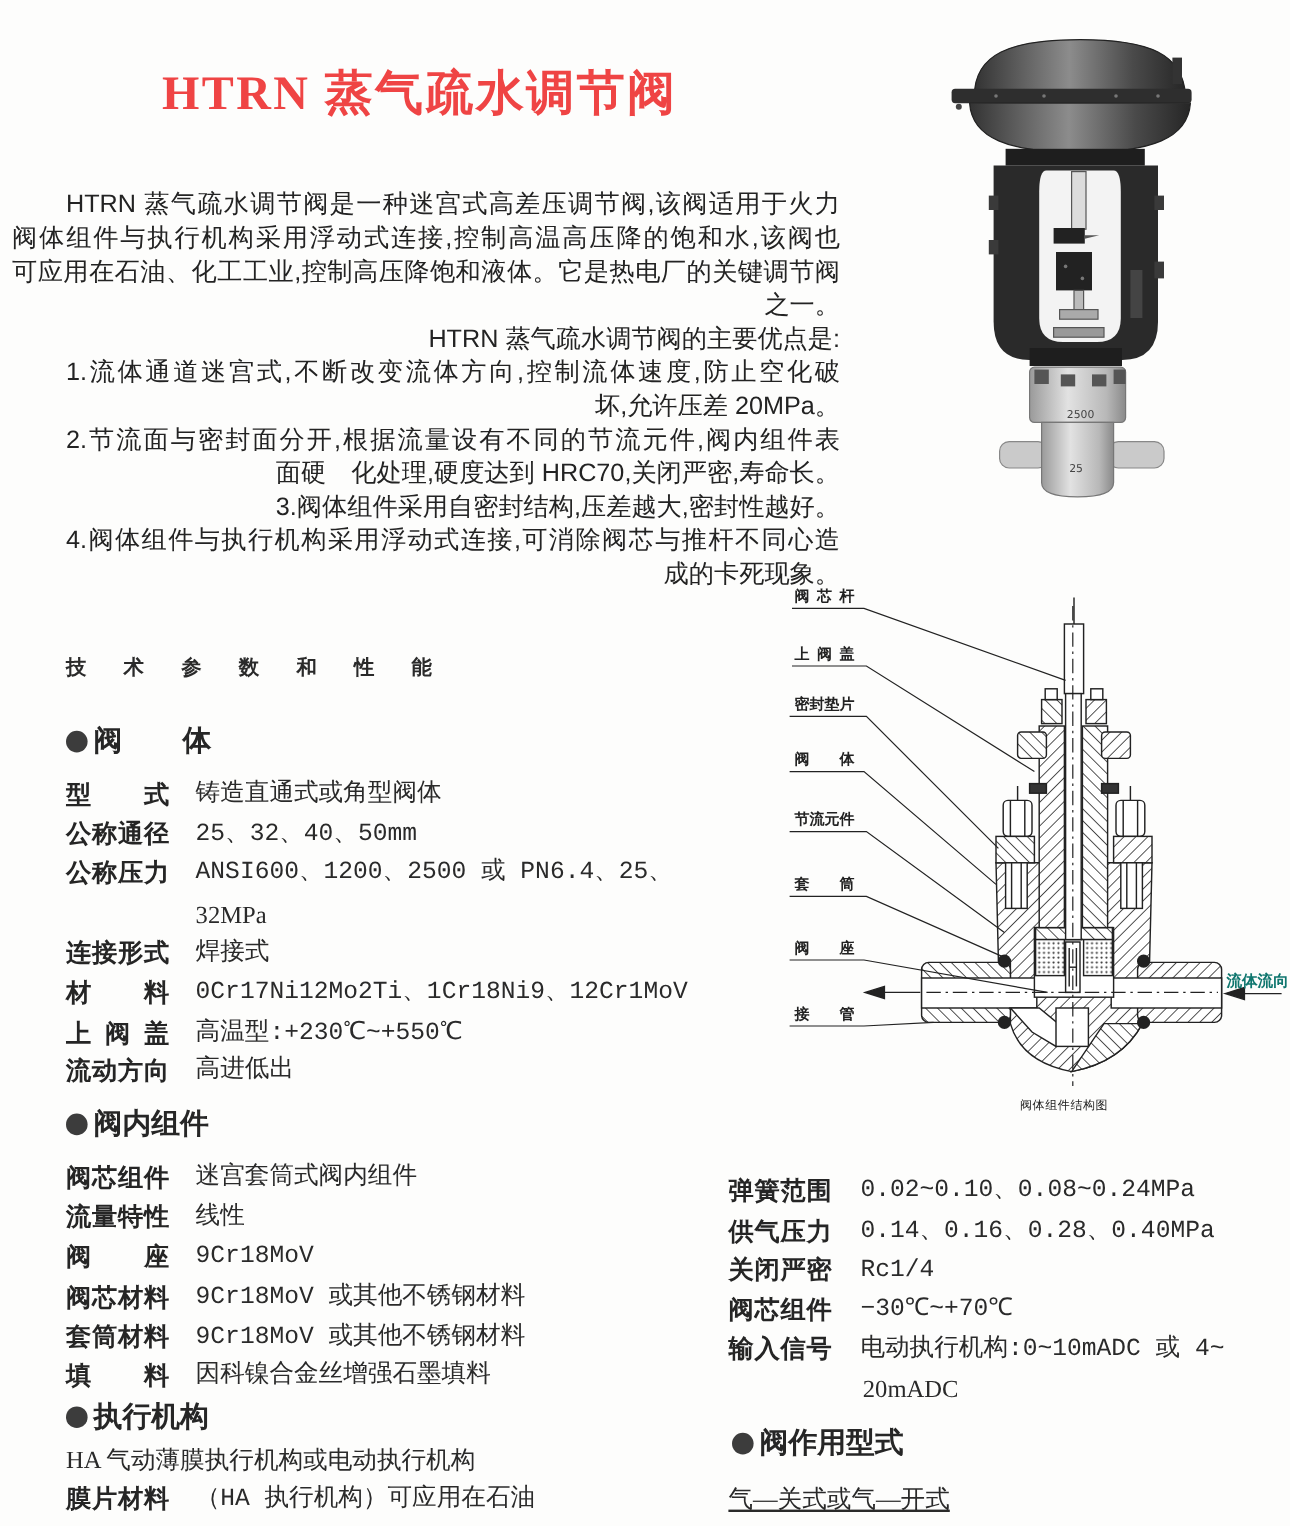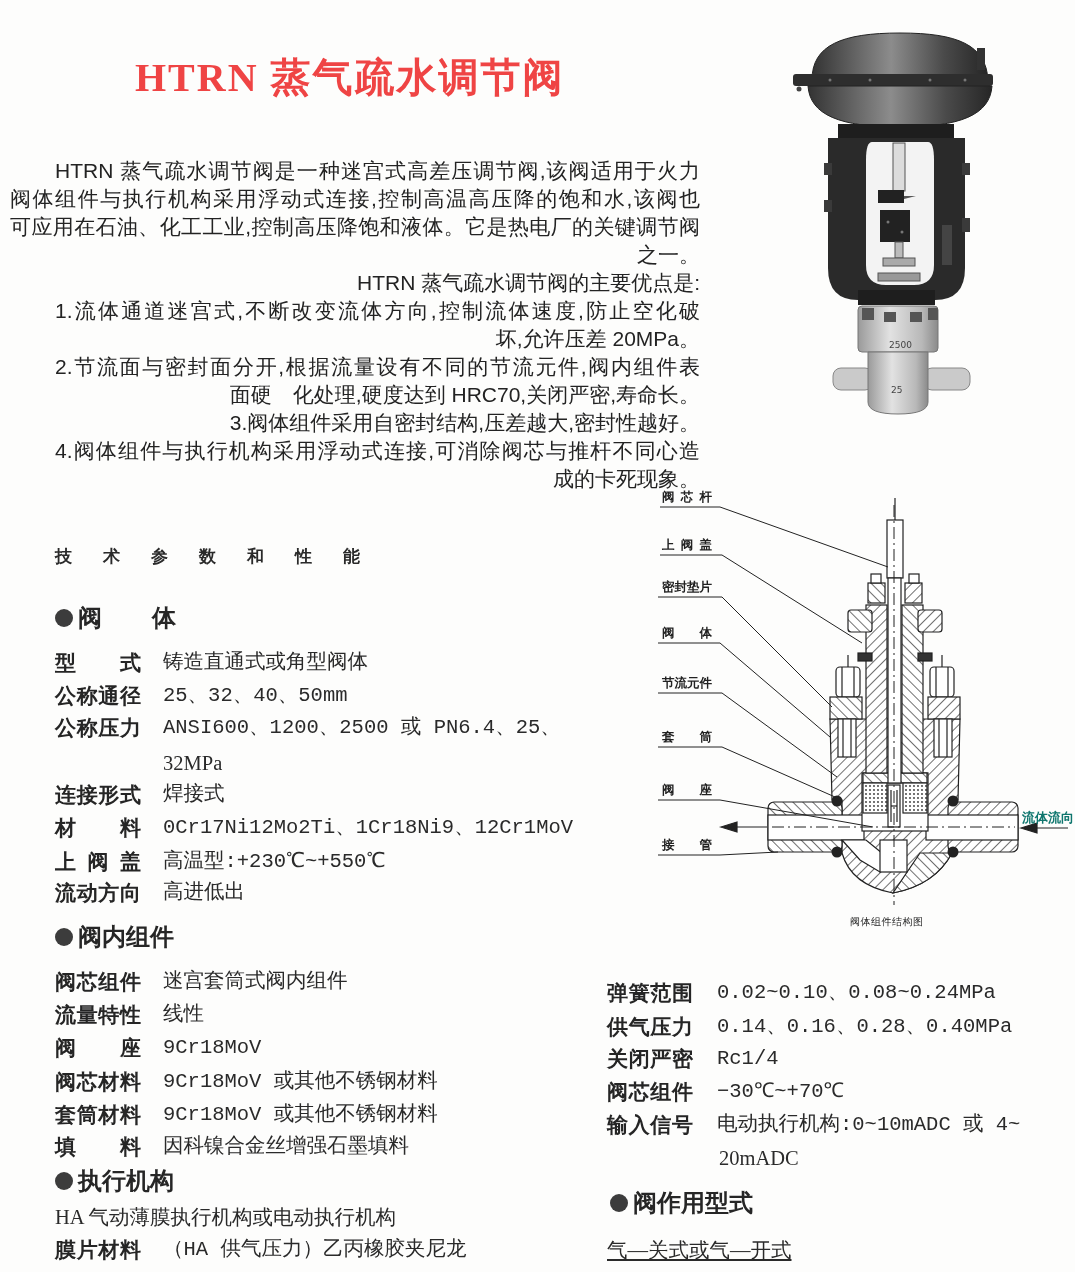--- a/index.html
+++ b/index.html
@@ -157,21 +157,21 @@
   <span class="val" style="left:108px">因科镍合金丝增强石墨填料</span>
 </div>
 
 <div class="sec-head" style="left:55px; top:1166px;">
   <span class="bullet"></span>
   <span>执行机构</span>
 </div>
 <div class="cont" style="left:55px; top:1202px;">HA 气动薄膜执行机构或电动执行机构</div>
 <div class="row" style="left:55px; top:1235px;">
   <span class="lbl">膜片材料</span>
-  <span class="val" style="left:108px">（HA 供气压力）乙丙橡胶夹尼龙</span>
+  <span class="val" style="left:108px">（HA 执行机构）可应用在石油</span>
 </div>
 
 <div class="row" style="left:607px; top:978px;">
   <span class="lbl">弹簧范围</span>
   <span class="val" style="left:110px">0.02~0.10、0.08~0.24MPa</span>
 </div>
 <div class="row" style="left:607px; top:1012px;">
   <span class="lbl">供气压力</span>
   <span class="val" style="left:110px">0.14、0.16、0.28、0.40MPa</span>
 </div>

